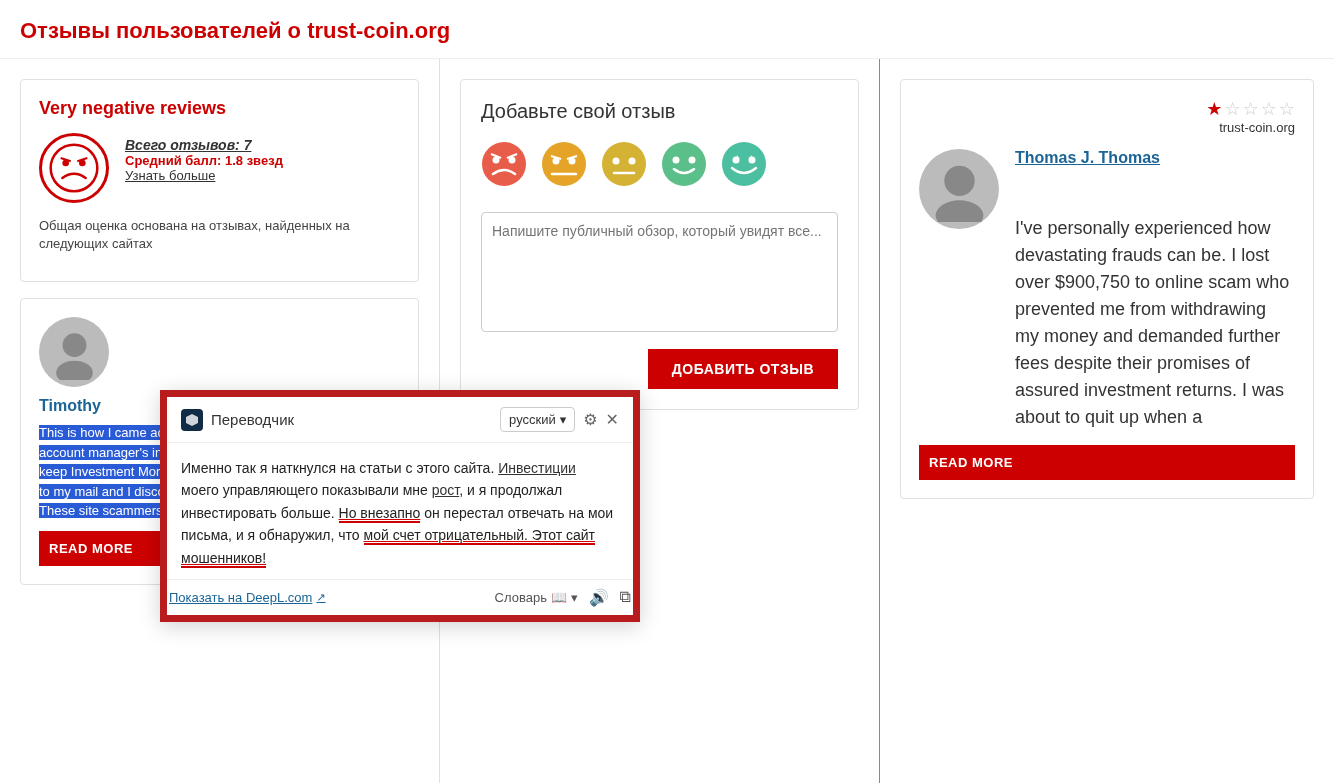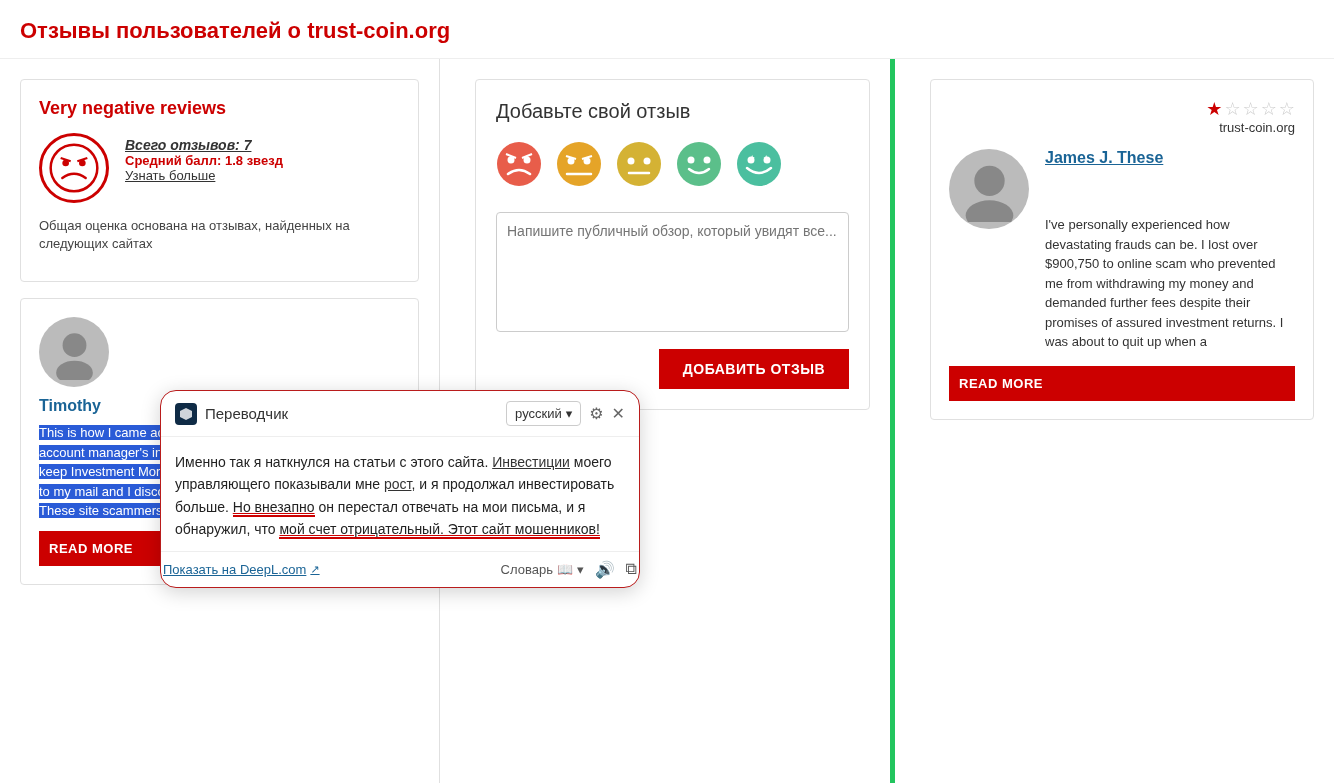--- a/index.html
+++ b/index.html
@@ -21,21 +21,21 @@
       font-weight: bold;
       color: #333;
     }
     .page-header h1 span {
       color: #cc0000;
     }
 
     
     .main-content {
       display: flex;
-      gap: 15px;
+      gap: 0;
       padding: 0;
       height: calc(784px - 60px);
     }
 
     
     .left-panel {
       width: 440px;
       min-width: 440px;
       border-right: 1px solid #e0e0e0;
       padding: 20px;
@@ -170,21 +170,21 @@
       cursor: pointer;
       width: 100%;
       letter-spacing: 0.5px;
       margin-top: 10px;
     }
 
     
     .middle-panel {
       width: 440px;
       min-width: 440px;
-      border-right: 5px solid #22c55e;
+      border-right: 1px solid #22c55e;
       padding: 20px;
       overflow: hidden;
     }
 
     .add-review-box {
       border: 1px solid #e0e0e0;
       border-radius: 4px;
       padding: 20px;
       margin-bottom: 16px;
     }
@@ -233,22 +233,22 @@
       float: right;
     }
 
     
     .translation-popup {
       position: absolute;
       left: 160px;
       top: 390px;
       width: 480px;
       background: #fff;
-      border: 1px solid #b91c1c;
-      border-radius: 16px;
+      border: 7px solid #b91c1c;
+      border-radius: 0;
       box-shadow: 0 4px 20px rgba(0,0,0,0.18);
       z-index: 100;
       padding: 0;
       font-size: 14px;
     }
 
     .popup-header {
       display: flex;
       align-items: center;
       padding: 10px 14px;
@@ -409,21 +409,21 @@
 
     .james-info h3 {
       color: #1a6496;
       font-size: 16px;
       font-weight: bold;
       margin-bottom: 8px;
       text-decoration: underline;
     }
 
     .james-info p {
-      font-size: 13px;
+      font-size: 18px;
       line-height: 1.5;
       color: #333;
       margin-top: 48px;
     }
   </style>
 </head>
 <body>
 
 <div class="page-header">
   <h1>
@@ -555,21 +555,21 @@
         </div>
       </div>
       <div class="james-body">
         <div class="james-avatar">
           <svg viewBox="0 0 60 60" width="65" height="65">
             <circle cx="30" cy="22" r="14" fill="#888"></circle>
             <ellipse cx="30" cy="54" rx="22" ry="14" fill="#888"></ellipse>
           </svg>
         </div>
         <div class="james-info">
-          <h3>James J. These</h3>
+          <h3>Thomas J. Thomas</h3>
           <p>I've personally experienced how devastating frauds can be. I lost over $900,750 to online scam who prevented me from withdrawing my money and demanded further fees despite their promises of assured investment returns. I was about to quit up when a</p>
         </div>
       </div>
       <button class="read-more-btn" style="margin-top:14px">READ MORE</button>
     </div>
   </div>
 
 </div>
 
 <div class="translation-popup">

